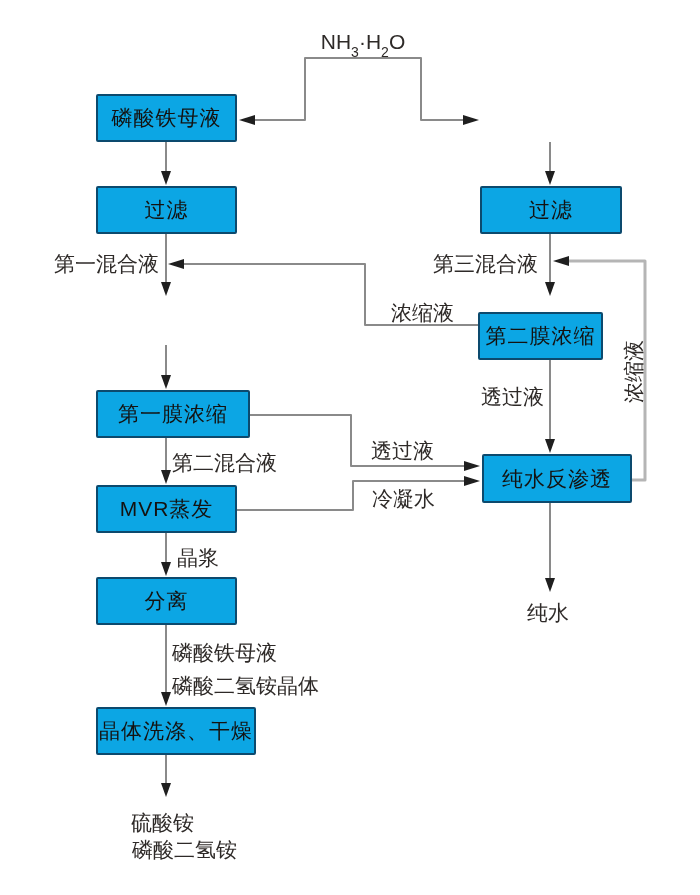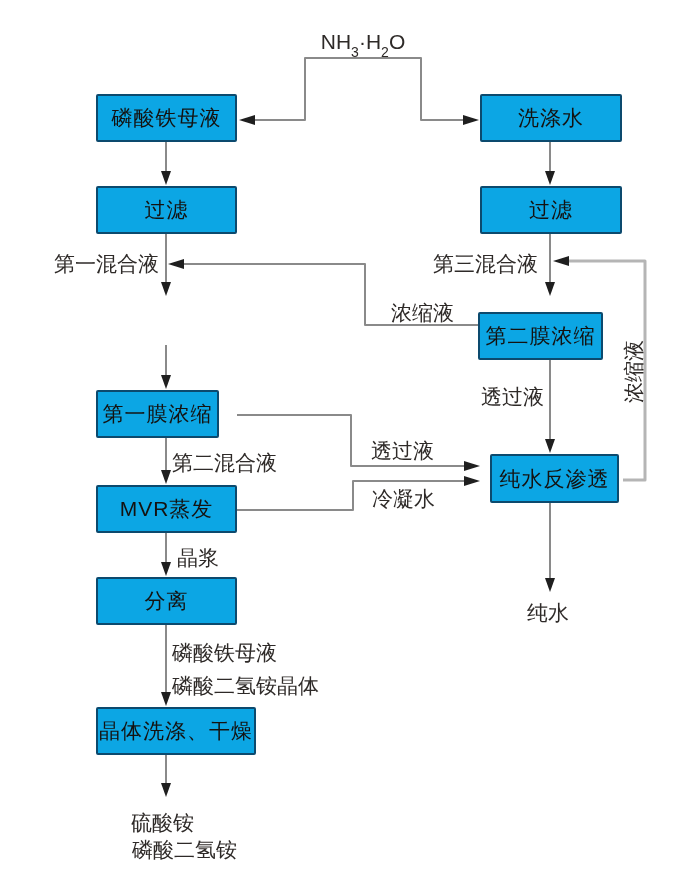--- a/index.html
+++ b/index.html
@@ -13,28 +13,28 @@
     font-size:21px;color:#141210;letter-spacing:1px;white-space:nowrap;
   }
   .lbl{position:absolute;font-size:21px;line-height:23px;white-space:nowrap;color:#2e2a28;}
   .vert{transform:rotate(-90deg);transform-origin:center;text-align:center;}
   sub.chem{font-size:14px;line-height:1;position:relative;top:3px;}
 
   
   #n0{left:96px;top:94px;width:141px;height:48px;}
   #n1{left:96px;top:186px;width:141px;height:48px;}
   #n2{left:79px;top:297px;width:186px;height:48px;}
-  #n3{left:96px;top:390px;width:123px;height:48px;}
+  #n3{left:96px;top:390px;width:154px;height:48px;}
   #n4{left:96px;top:485px;width:141px;height:48px;}
   #n5{left:96px;top:577px;width:141px;height:48px;}
   #n6{left:96px;top:707px;width:160px;height:48px;}
   #n7{left:480px;top:94px;width:142px;height:48px;}
   #n8{left:480px;top:186px;width:142px;height:48px;}
   #n9{left:478px;top:312px;width:125px;height:48px;}
-  #n10{left:482px;top:454px;width:129px;height:49px;margin-left:8px;}
+  #n10{left:482px;top:454px;width:150px;height:49px;}
 
   
   #lab-nh3{left:290px;top:30px;width:146px;text-align:center;}
   #lab-first-mixed{left:54px;top:252px;}
   #lab-third-mixed{left:433px;top:252px;}
   #lab-conc-left{left:391px;top:301px;}
   #lab-second-mixed{left:172px;top:451px;}
   #lab-permeate-left{left:371px;top:439px;}
   #lab-condensate{left:372px;top:487px;}
   #lab-slurry{left:177px;top:546px;}
@@ -95,21 +95,20 @@
       <polygon points="480,481 464,476 464,486"></polygon>
     </g>
   </svg>
 
   <div class="node" id="n0">磷酸铁母液</div>
   <div class="node" id="n1">过滤</div>
   <div class="node" id="n3">第一膜浓缩</div>
   <div class="node" id="n4">MVR蒸发</div>
   <div class="node" id="n5">分离</div>
   <div class="node" id="n6">晶体洗涤、干燥</div>
-  <div class="node" id="n7">洗涤水</div>
   <div class="node" id="n8">过滤</div>
   <div class="node" id="n9">第二膜浓缩</div>
   <div class="node" id="n10">纯水反渗透</div>
 
   <div class="lbl" id="lab-nh3"><span>NH</span><sub class="chem">3</sub><span>·H</span><sub class="chem">2</sub><span>O</span></div>
 
   <div class="lbl" id="lab-first-mixed">第一混合液</div>
   <div class="lbl" id="lab-third-mixed">第三混合液</div>
   <div class="lbl" id="lab-conc-left">浓缩液</div>
   <div class="lbl" id="lab-second-mixed">第二混合液</div>

